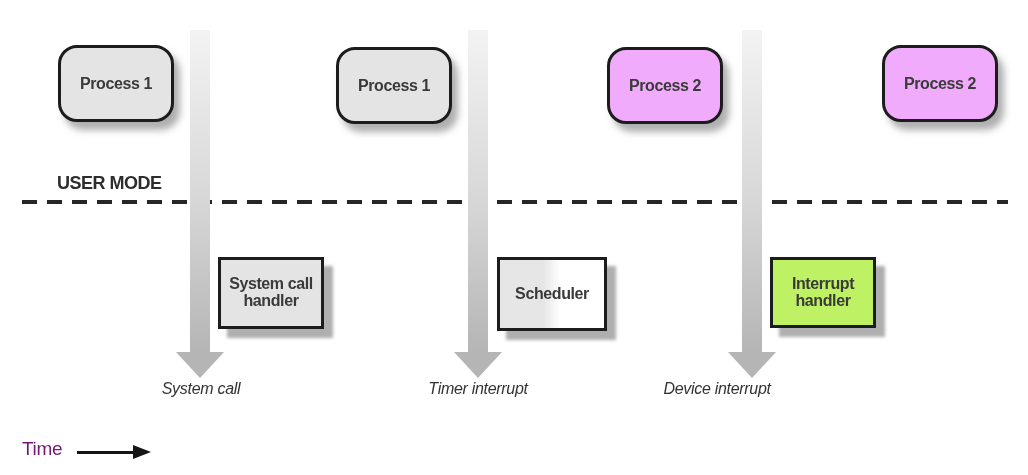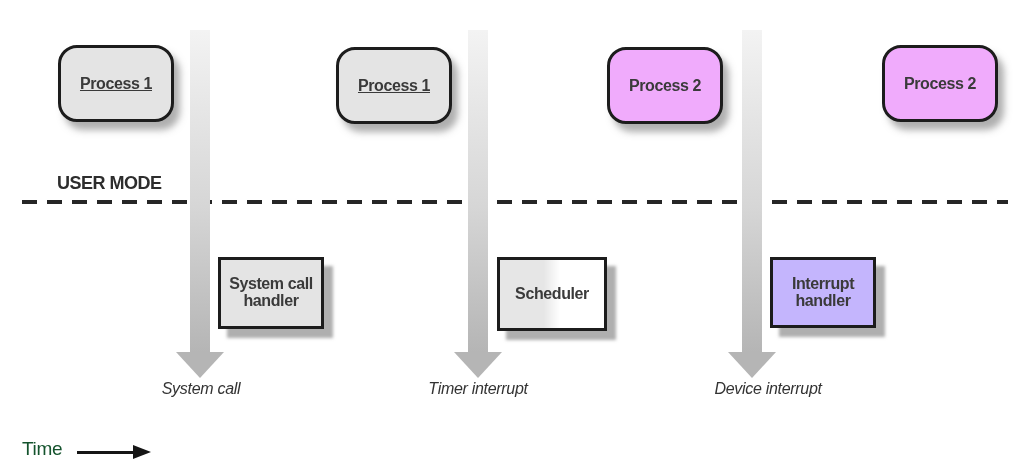--- a/index.html
+++ b/index.html
@@ -9,29 +9,29 @@
   }
   
   .pbox{
     position:absolute;width:116px;height:77px;box-sizing:border-box;
     border:3px solid #1c1c1c;border-radius:19px;
     display:flex;align-items:center;justify-content:center;
     font-size:16px;font-weight:bold;letter-spacing:-0.4px;color:#3a3a3a;
     box-shadow:6px 8px 7px rgba(95,95,95,0.50);
     z-index:3;
   }
-  .pbox.gray{background:#e4e4e4;text-decoration:underline;}
+  .pbox.gray{background:#e4e4e4;}
   .pbox.white{background:#f0abfc;}
   
   .kbox{
     position:absolute;box-sizing:border-box;border:3px solid #1c1c1c;
     display:flex;align-items:center;justify-content:center;text-align:center;
     font-size:16px;font-weight:bold;letter-spacing:-0.4px;color:#3a3a3a;line-height:1.05;
     box-shadow:9px 9px 3px rgba(110,110,110,0.55);
-    z-index:3;background:#c4b5fd;
+    z-index:3;background:#bef264;
   }
   .kbox.gray{background:#e4e4e4;}
   .kbox.split{background:linear-gradient(90deg,#e6e6e6 0%,#e6e6e6 42%,#ffffff 58%,#ffffff 100%);align-items:center;}
   
   .band{
     position:absolute;top:30px;width:20px;height:322px;
     background:linear-gradient(#f3f3f3 0%,#d6d6d6 55%,#b5b5b5 100%);
     z-index:2;
   }
   .ahead{
@@ -50,21 +50,21 @@
     z-index:1;
   }
   
   .evlabel{
     position:absolute;top:380px;transform:translateX(-50%);
     font-style:italic;font-size:16px;letter-spacing:-0.3px;color:#333333;
     white-space:nowrap;z-index:3;
   }
   
   .timelabel{
-    position:absolute;left:22px;top:438px;font-size:19px;color:#14532d;
+    position:absolute;left:22px;top:438px;font-size:19px;color:#701a75;
     letter-spacing:-0.3px;z-index:3;
   }
   .timeline{
     position:absolute;left:77px;top:451px;width:58px;height:3px;background:#151515;z-index:3;
   }
   .timehead{
     position:absolute;left:133px;top:445px;width:0;height:0;
     border-left:18px solid #151515;border-top:7px solid transparent;border-bottom:7px solid transparent;
     z-index:3;
   }
@@ -112,19 +112,19 @@
 
   <div class="kbox white" style="left:770px;top:257px;width:106px;height:71px;">
     <span>
       <span>Interrupt</span><br>
       <span>handler</span>
     </span>
   </div>
 
   <div class="evlabel" style="left:201px;">System call</div>
   <div class="evlabel" style="left:478px;">Timer interrupt</div>
-  <div class="evlabel" style="left:768px;">Device interrupt</div>
+  <div class="evlabel" style="left:717px;">Device interrupt</div>
 
   <div class="timelabel">Time</div>
   <div class="timeline"></div>
   <div class="timehead"></div>
 
 </div>
 
 </body></html>

